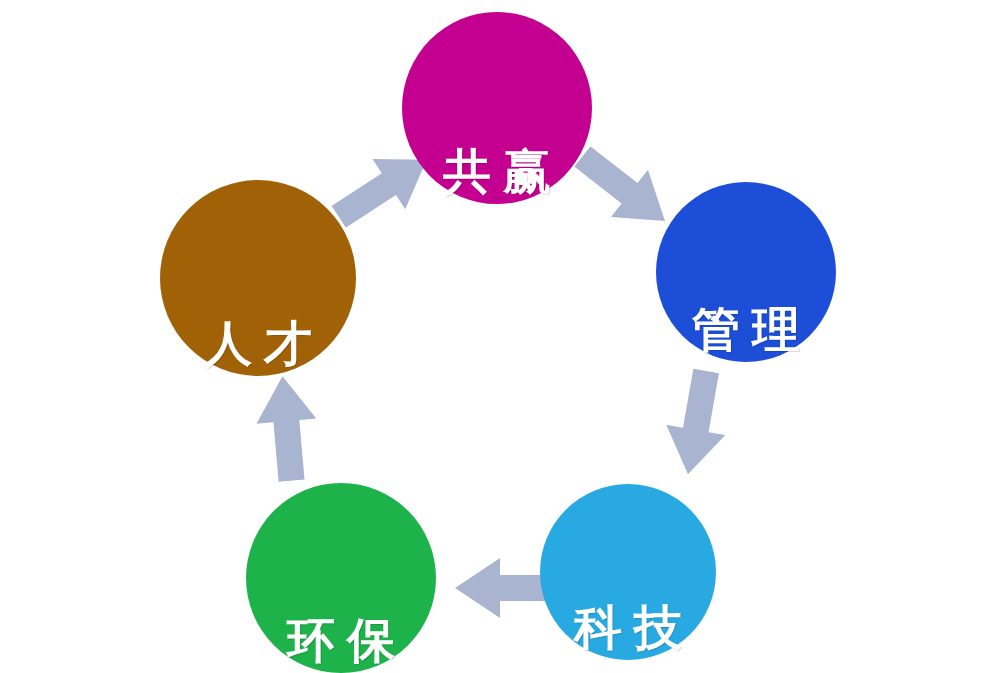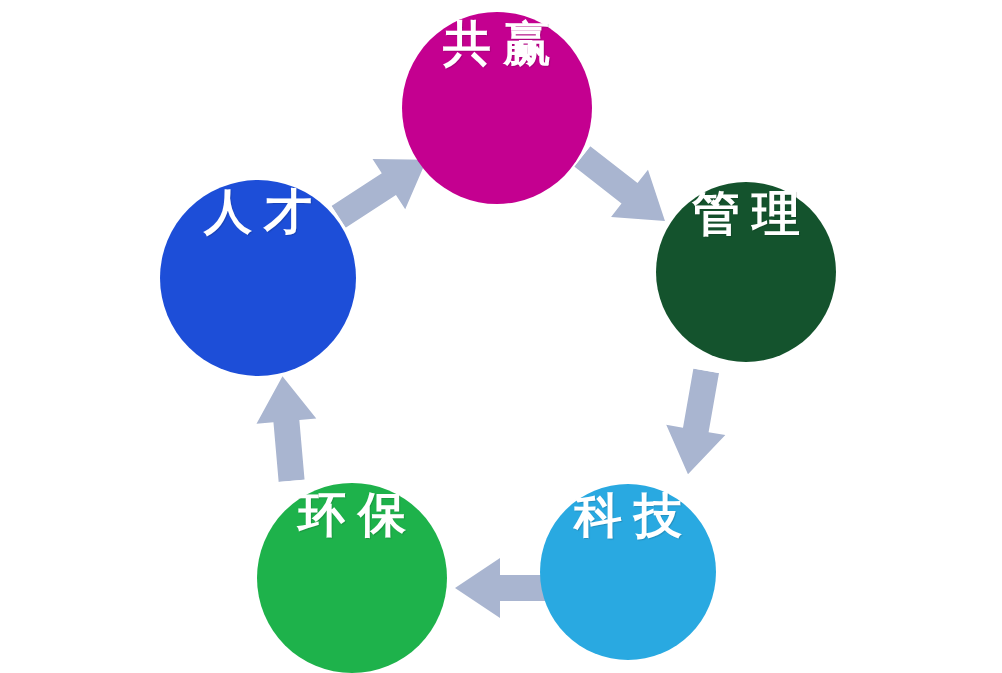--- a/index.html
+++ b/index.html
@@ -14,36 +14,36 @@
     position: relative;
     width: 1002px;
     height: 673px;
     background: #ffffff;
     overflow: hidden;
   }
   .node {
     position: absolute;
     border-radius: 50%;
     display: flex;
-    align-items: flex-start;
+    align-items: flex-end;
     justify-content: center;
   }
   .node .label {
     color: #ffffff;
     font-weight: bold;
     font-size: 48px;
     letter-spacing: 12px;
     text-indent: 12px;
     white-space: nowrap;
     text-shadow: 1px 1px 1px rgba(0,0,0,0.15);
   }
   .node-win    { left: 402px; top:  12px; width: 190px; height: 192px; }
   .node-manage { left: 656px; top: 182px; width: 180px; height: 180px; }
   .node-tech   { left: 540px; top: 484px; width: 176px; height: 176px; }
-  .node-env    { left: 257px; top: 483px; width: 190px; height: 190px; }
+  .node-env    { left: 246px; top: 483px; width: 190px; height: 190px; }
   .node-talent { left: 160px; top: 180px; width: 196px; height: 196px; }
 
   .arrow {
     position: absolute;
     width: 106px;
     height: 62px;
   }
   .arrow svg {
     display: block;
     width: 100%;
@@ -83,29 +83,29 @@
   <div class="arrow arrow-env-talent">
     <svg viewBox="0 0 106 62">
       <polygon points="0,18 60,18 60,1 105,31 60,61 60,44 0,44" fill="#A9B5D0"></polygon>
     </svg>
   </div>
 
   <div class="node node-win" style="background: rgb(196, 0, 144);">
     <span class="label">共赢</span>
   </div>
 
-  <div class="node node-manage" style="background: #14532d;">
+  <div class="node node-manage" style="background: #1d4ed8;">
     <span class="label">管理</span>
   </div>
 
   <div class="node node-tech" style="background: rgb(41, 169, 225);">
     <span class="label">科技</span>
   </div>
 
   <div class="node node-env" style="background: rgb(30, 178, 75);">
     <span class="label">环保</span>
   </div>
 
-  <div class="node node-talent" style="background: #1d4ed8;">
+  <div class="node node-talent" style="background: #a16207;">
     <span class="label">人才</span>
   </div>
 
 </div>
 
 </body></html>

